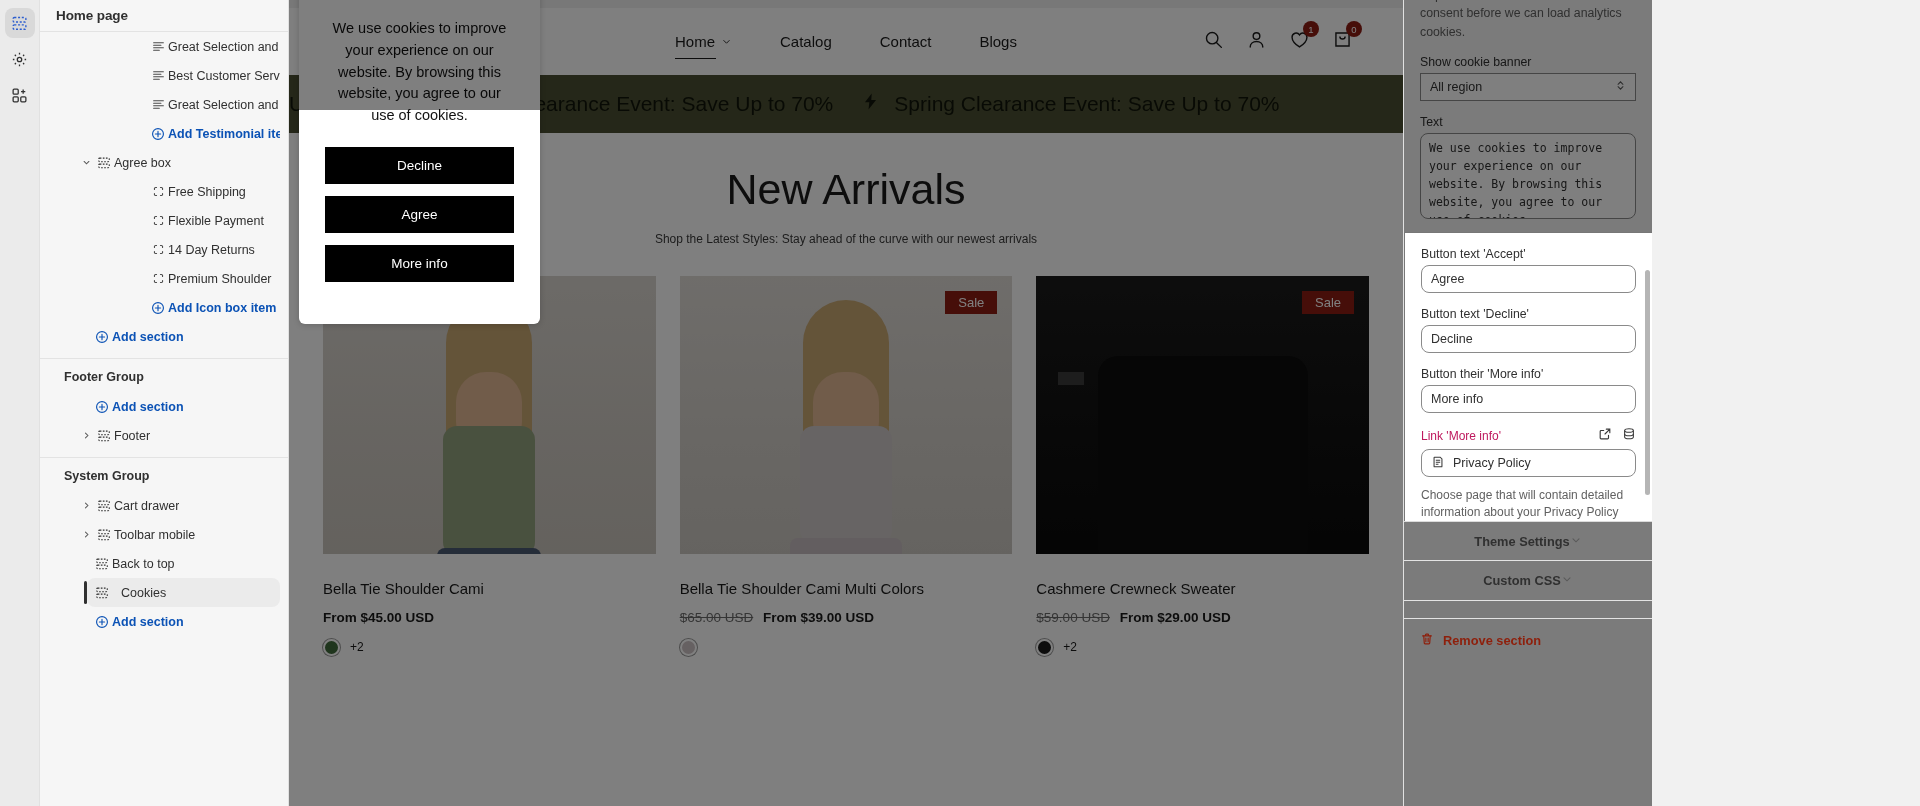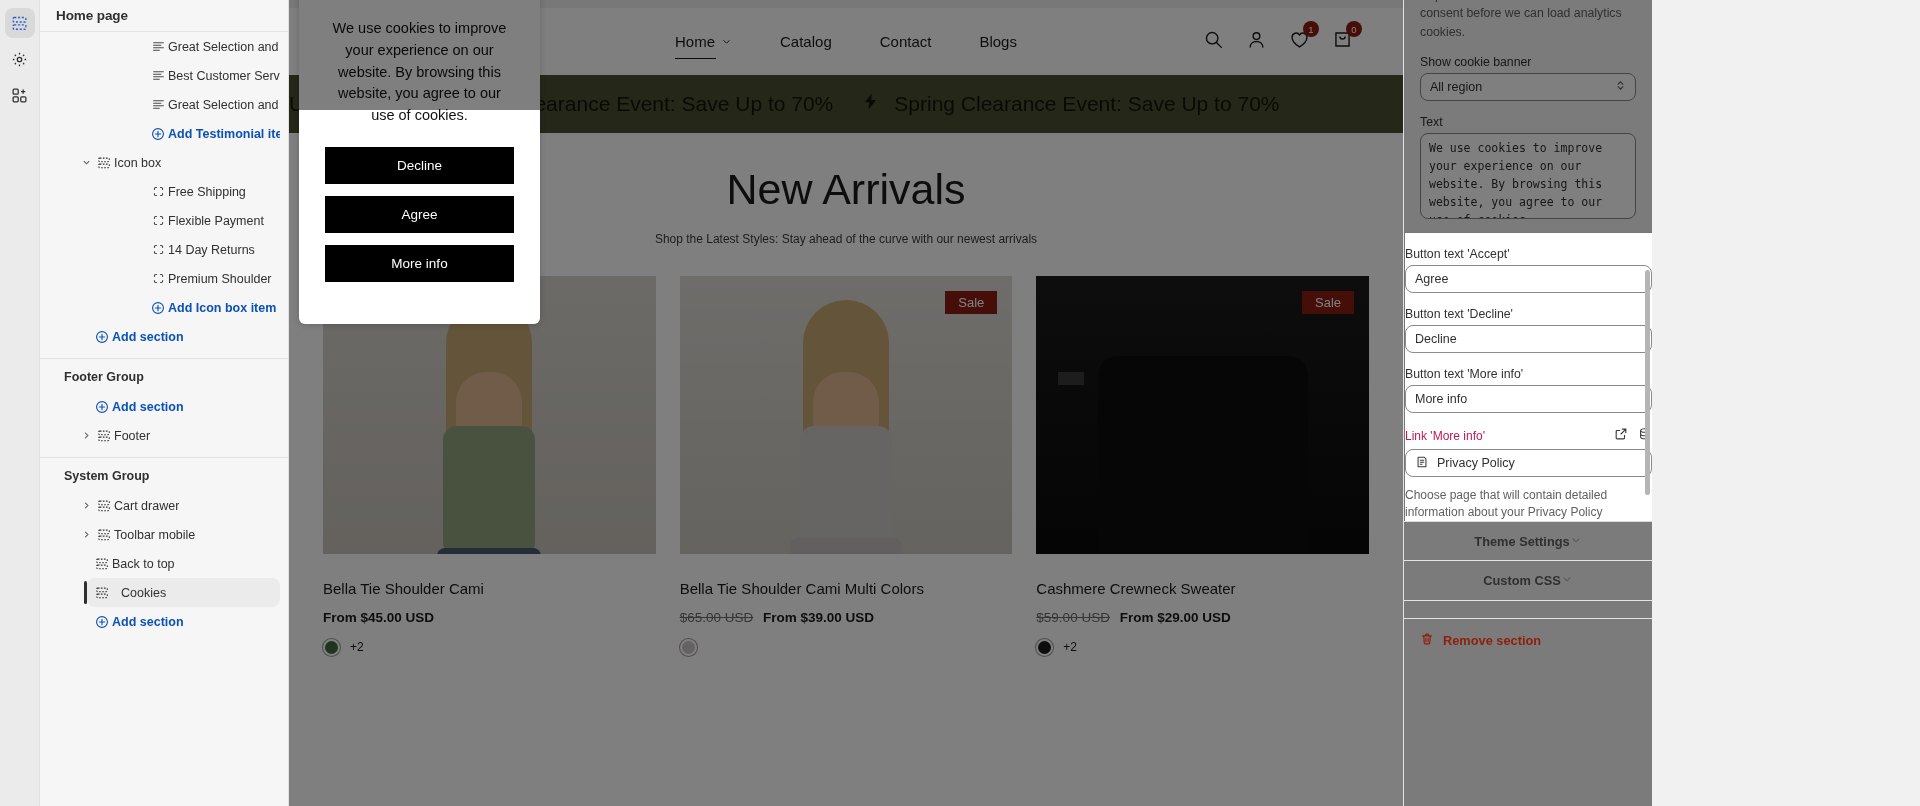--- a/index.html
+++ b/index.html
@@ -143,41 +143,41 @@
 
   
   .rightpanel {
     width: 249px; flex: 0 0 249px; background: #f6f6f6; border-left: 1px solid #e1e1e1;
     position: relative; height: 806px; overflow: hidden;
   }
   .rp-scroll { padding: 0 16px; }
   .rp-help { font-size: 12.3px; color: #616161; line-height: 1.5; padding-top: 0; }
   .rp-label { font-size: 12.3px; color: #303030; margin: 14px 0 4px 0; }
   .rp-select {
-    height: 28px; border: 1px solid #8a8a8a; border-radius: 8px; background: #fff;
+    height: 28px; border: 1px solid #8a8a8a; border-radius: 0; background: #fff;
     display: flex; align-items: center; justify-content: space-between;
     padding: 0 9px; font-size: 12.5px; color: #303030;
   }
   .rp-textarea {
     border: 1px solid #8a8a8a; border-radius: 8px; background: #fff;
     font-family: "DejaVu Sans Mono", monospace; font-size: 11.5px; color: #303030;
     padding: 6px 8px; line-height: 1.55; height: 86px; overflow: hidden; position: relative;
   }
   .rp-input {
     height: 28px; border: 1px solid #8a8a8a; border-radius: 8px; background: #fff;
     display: flex; align-items: center; padding: 0 9px; font-size: 12.5px; color: #303030; gap: 8px;
   }
   .rp-desc { font-size: 12px; color: #616161; line-height: 1.42; margin-top: 10px; }
   .rp-rowhead { display: flex; align-items: center; justify-content: space-between; margin: 14px 0 4px 0; }
   .rp-rowhead-icons { display: flex; gap: 10px; align-items:center; }
 
   
   .rp-popover {
     position: absolute; left: 1px; right: 0; top: 233px; height: 288px;
-    background: #ffffff; z-index: 5; padding: 0 0;
+    background: #ffffff; z-index: 5; padding: 0 16px;
     box-shadow: 0 0 0 1px rgba(0,0,0,0.03);
   }
   .rp-dim {
     position:absolute; inset:0; background: rgba(0,0,0,0.5); z-index: 3; pointer-events:none;
   }
   .rp-bottom { position: absolute; left:0; right:0; top: 521px; z-index: 4; }
   .rp-acc {
     height: 40px; display: flex; align-items: center; justify-content: center;
     padding: 0 16px; font-size: 12.8px; font-weight: 700; color: #303030;
     border-bottom: 1px solid #e3e3e3;
@@ -274,21 +274,21 @@
           <svg width="11" height="11" viewBox="0 0 16 16" stroke="#5a5a5a" stroke-width="1.5" fill="none" stroke-linecap="round">
             <path d="M4.5 6.5L8 10l3.5-3.5"></path>
           </svg>
         </span>
         <span class="sicon">
           <svg width="14" height="14" viewBox="0 0 20 20" fill="none" stroke="#303030" stroke-width="1.5">
             <rect x="2.5" y="3" width="15" height="5.2" rx="1.4" stroke-dasharray="2.4 2"></rect>
             <rect x="2.5" y="11.6" width="15" height="5.2" rx="1.4" stroke-dasharray="2.4 2"></rect>
           </svg>
         </span>
-        <span class="lbl">Icon box</span>
+        <span class="lbl">Agree box</span>
       </div>
 
       <div class="sb-row depth2">
         <span class="sicon">
           <svg width="13" height="13" viewBox="0 0 16 16" fill="none" stroke="#4a4a4a" stroke-width="1.35" stroke-linecap="round">
             <path d="M3 5.6V4.4A1.4 1.4 0 014.4 3h1.2M10.4 3h1.2A1.4 1.4 0 0113 4.4v1.2M13 10.4v1.2a1.4 1.4 0 01-1.4 1.4h-1.2M5.6 13H4.4A1.4 1.4 0 013 11.6v-1.2"></path>
           </svg>
         </span>
         <span class="lbl">Free Shipping</span>
       </div>
@@ -612,21 +612,21 @@
       <div class="rp-label" style="margin-top:14px">Button text 'Accept'</div>
       <div class="rp-input">
         <span>Agree</span>
       </div>
 
       <div class="rp-label">Button text 'Decline'</div>
       <div class="rp-input">
         <span>Decline</span>
       </div>
 
-      <div class="rp-label">Button text 'More info'</div>
+      <div class="rp-label">Button their 'More info'</div>
       <div class="rp-input">
         <span>More info</span>
       </div>
 
       <div class="rp-rowhead">
         <span style="font-size:12px;color:#be185d">Link 'More info'</span>
         <span class="rp-rowhead-icons">
           <span>
             <svg width="14" height="14" viewBox="0 0 16 16" fill="none" stroke="#3a3a3a" stroke-width="1.3" stroke-linecap="round">
               <path d="M9.5 2.5H13.5V6.5M13.5 2.5L8 8"></path>

